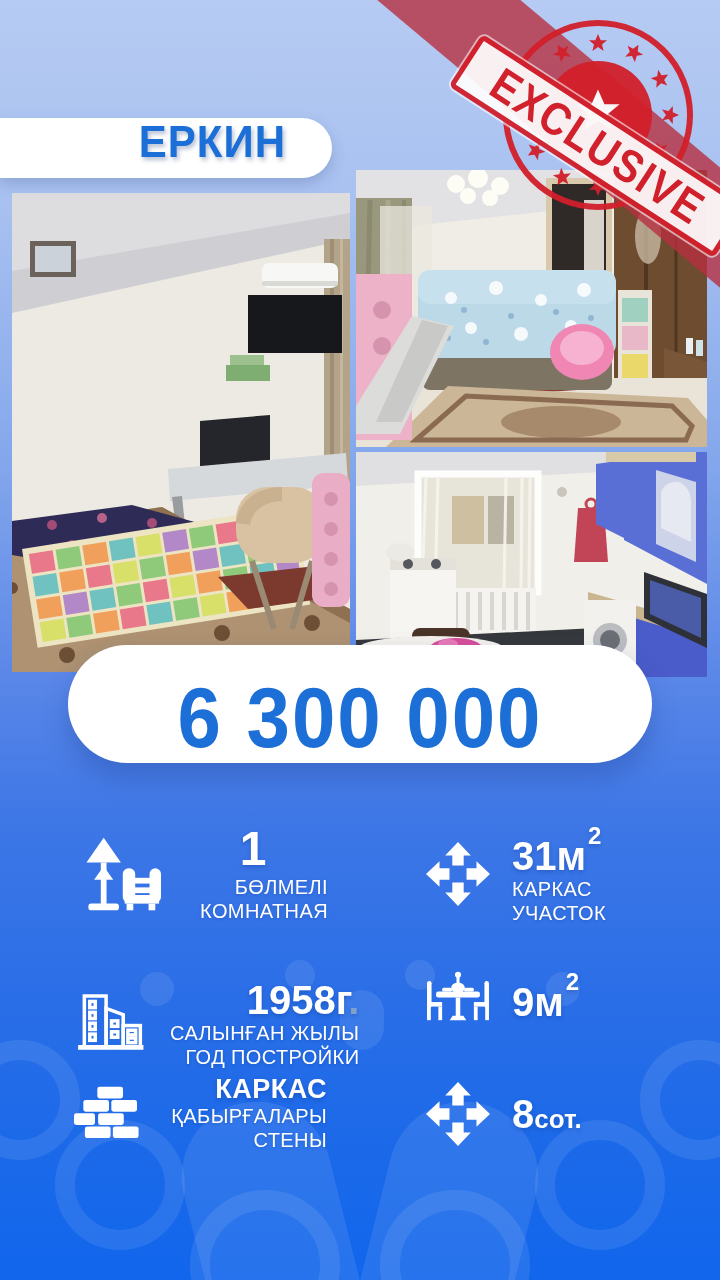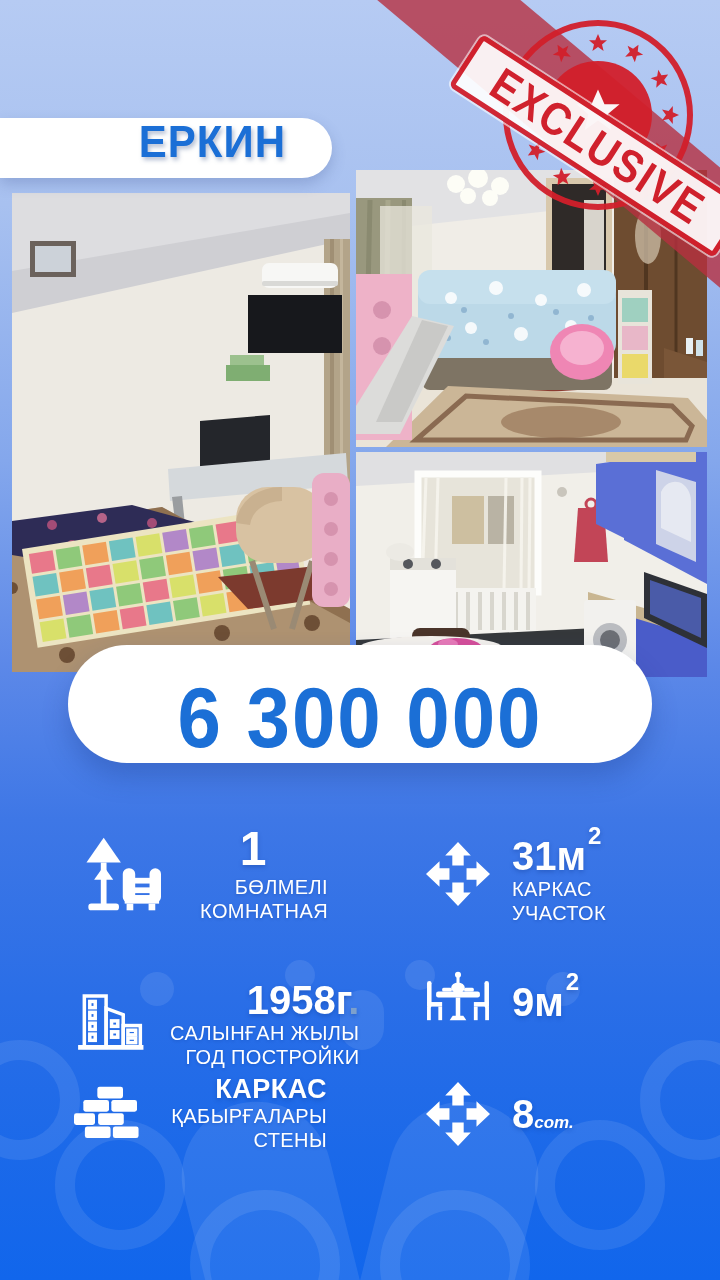--- a/index.html
+++ b/index.html
@@ -42,21 +42,21 @@
   .feat{position:absolute;z-index:2;display:flex;align-items:center;color:#fff;}
   .feat .icon-box{flex:none;display:flex;align-items:center;justify-content:center;}
   .feat-left .icon-box{width:92px;margin-right:14px;}
   .feat-right .icon-box{width:76px;margin-right:16px;}
   .feat-left .txt{flex:1;text-align:right;}
   .feat-right .txt{flex:1;text-align:left;}
   .num{font-size:40px;font-weight:bold;line-height:1.05;text-shadow:0 2px 4px rgba(15,55,140,.35);white-space:nowrap;}
   .num.center-num{text-align:center;font-size:48px;}
   .num .sup{font-size:24px;vertical-align:26px;margin-left:2px;}
   .num .dot{color:#7da0cc;}
-  .num .unit{font-size:17px;font-style:italic;}
+  .num .unit{font-size:26px;}
   .num.word{font-size:27px;letter-spacing:.5px;}
   .lbl{font-size:20px;line-height:1.22;letter-spacing:.4px;font-weight:400;
     text-shadow:0 1px 3px rgba(15,55,140,.3);white-space:nowrap;}
   #f1{left:72px;top:826px;width:256px;height:96px;}
   #f2{left:420px;top:826px;width:256px;height:96px;}
   #f3{left:64px;top:976px;width:264px;height:96px;}
   #f4{left:420px;top:948px;width:256px;height:96px;}
   #f5{left:63px;top:1066px;width:264px;height:96px;justify-content:center;}
   #f6{left:420px;top:1066px;width:256px;height:96px;}
 </style>

